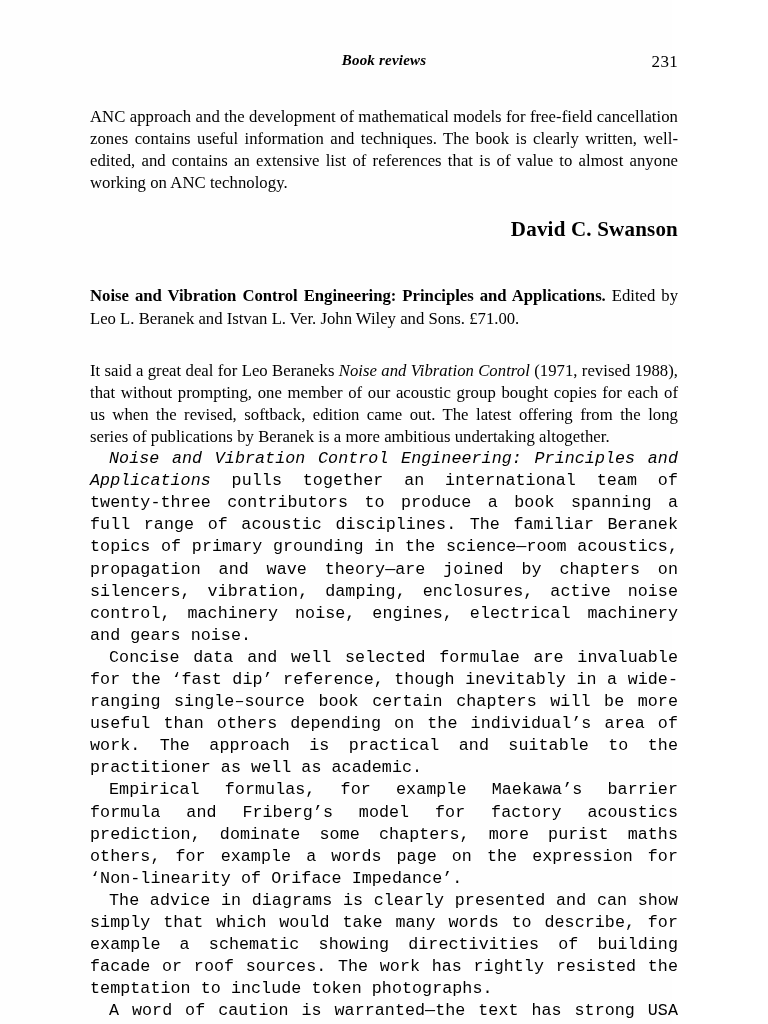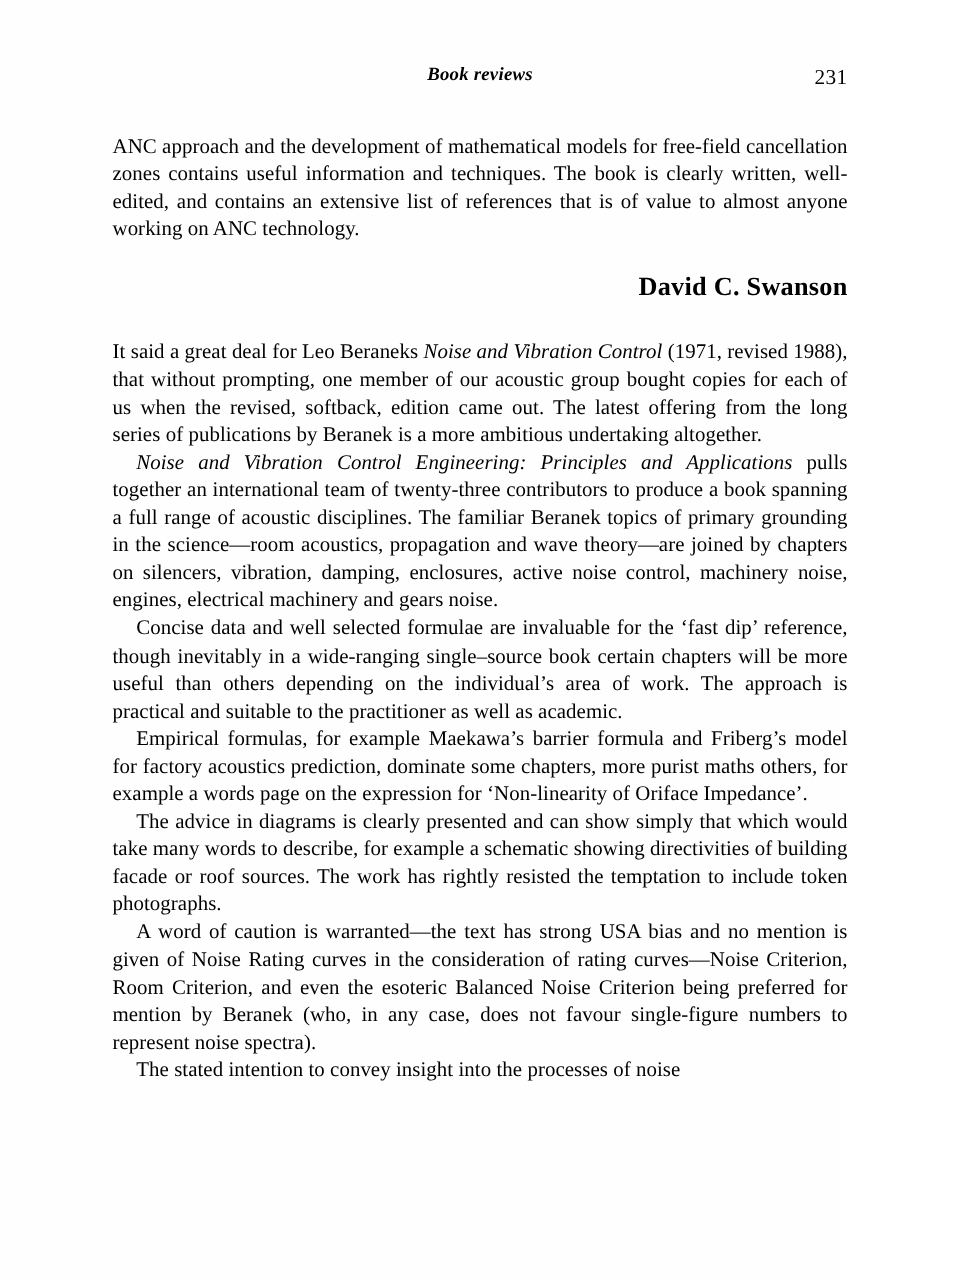--- a/index.html
+++ b/index.html
@@ -66,20 +66,21 @@
     letter-spacing: 0.05px;
   }
   .para.indent {
     text-indent: 19px;
   }
   .para.noindent {
     text-indent: 0;
   }
   .para + .para {
     margin-top: 0;
+    font-family: Liberation Mono, monospace;
   }
 
   .ital { font-style: italic; }
   .bold { font-weight: bold; }
 
   
   .signature {
     text-align: right;
     font-weight: bold;
     font-size: 21px;
@@ -109,20 +110,23 @@
 
     <div class="running-head">
       <div class="rh-title">Book reviews</div>
       <div class="rh-pageno">231</div>
     </div>
 
     <p class="para noindent">ANC approach and the development of mathematical models for free-field cancellation zones contains useful information and techniques. The book is clearly written, well-edited, and contains an extensive list of references that is of value to almost anyone working on ANC technology.</p>
 
     <div class="signature">David C.  Swanson</div>
 
+    <div class="book-entry">
+      <span class="bold">Noise and Vibration Control Engineering: Principles and Applications.</span><span> Edited by Leo L. Beranek and Istvan L. Ver. John Wiley and Sons. £71.00.</span>
+    </div>
 
     <div class="body-block">
         <p class="para noindent"><span>It said a great deal for Leo Beraneks </span><span class="ital">Noise and Vibration Control</span><span> (1971, revised 1988), that without prompting, one member of our acoustic group bought copies for each of us when the revised, softback, edition came out. The latest offering from the long series of publications by Beranek is a more ambitious undertaking altogether.</span></p>
         <p class="para indent"><span class="ital">Noise and Vibration Control Engineering: Principles and Applications</span><span> pulls together an international team of twenty-three contributors to produce a book spanning a full range of acoustic disciplines. The familiar Beranek topics of primary grounding in the science—room acoustics, propagation and wave theory—are joined by chapters on silencers, vibration, damping, enclosures, active noise control, machinery noise, engines, electrical machinery and gears noise.</span></p>
         <p class="para indent"><span>Concise data and well selected formulae are invaluable for the ‘fast dip’ reference, though inevitably in a wide-ranging single–source book certain chapters will be more useful than others depending on the individual’s area of work. The approach is practical and suitable to the practitioner as well as academic.</span></p>
         <p class="para indent"><span>Empirical formulas, for example Maekawa’s barrier formula and Friberg’s model for factory acoustics prediction, dominate some chapters, more purist maths others, for example a words page on the expression for ‘Non-linearity of Oriface Impedance’.</span></p>
         <p class="para indent"><span>The advice in diagrams is clearly presented and can show simply that which would take many words to describe, for example a schematic showing directivities of building facade or roof sources. The work has rightly resisted the temptation to include token photographs.</span></p>
         <p class="para indent"><span>A word of caution is warranted—the text has strong USA bias and no mention is given of Noise Rating curves in the consideration of rating curves—Noise Criterion, Room Criterion, and even the esoteric Balanced Noise Criterion being preferred for mention by Beranek (who, in any case, does not favour single-figure numbers to represent noise spectra).</span></p>
         <p class="para indent"><span>The stated intention to convey insight into the processes of noise</span></p>
       </div>

